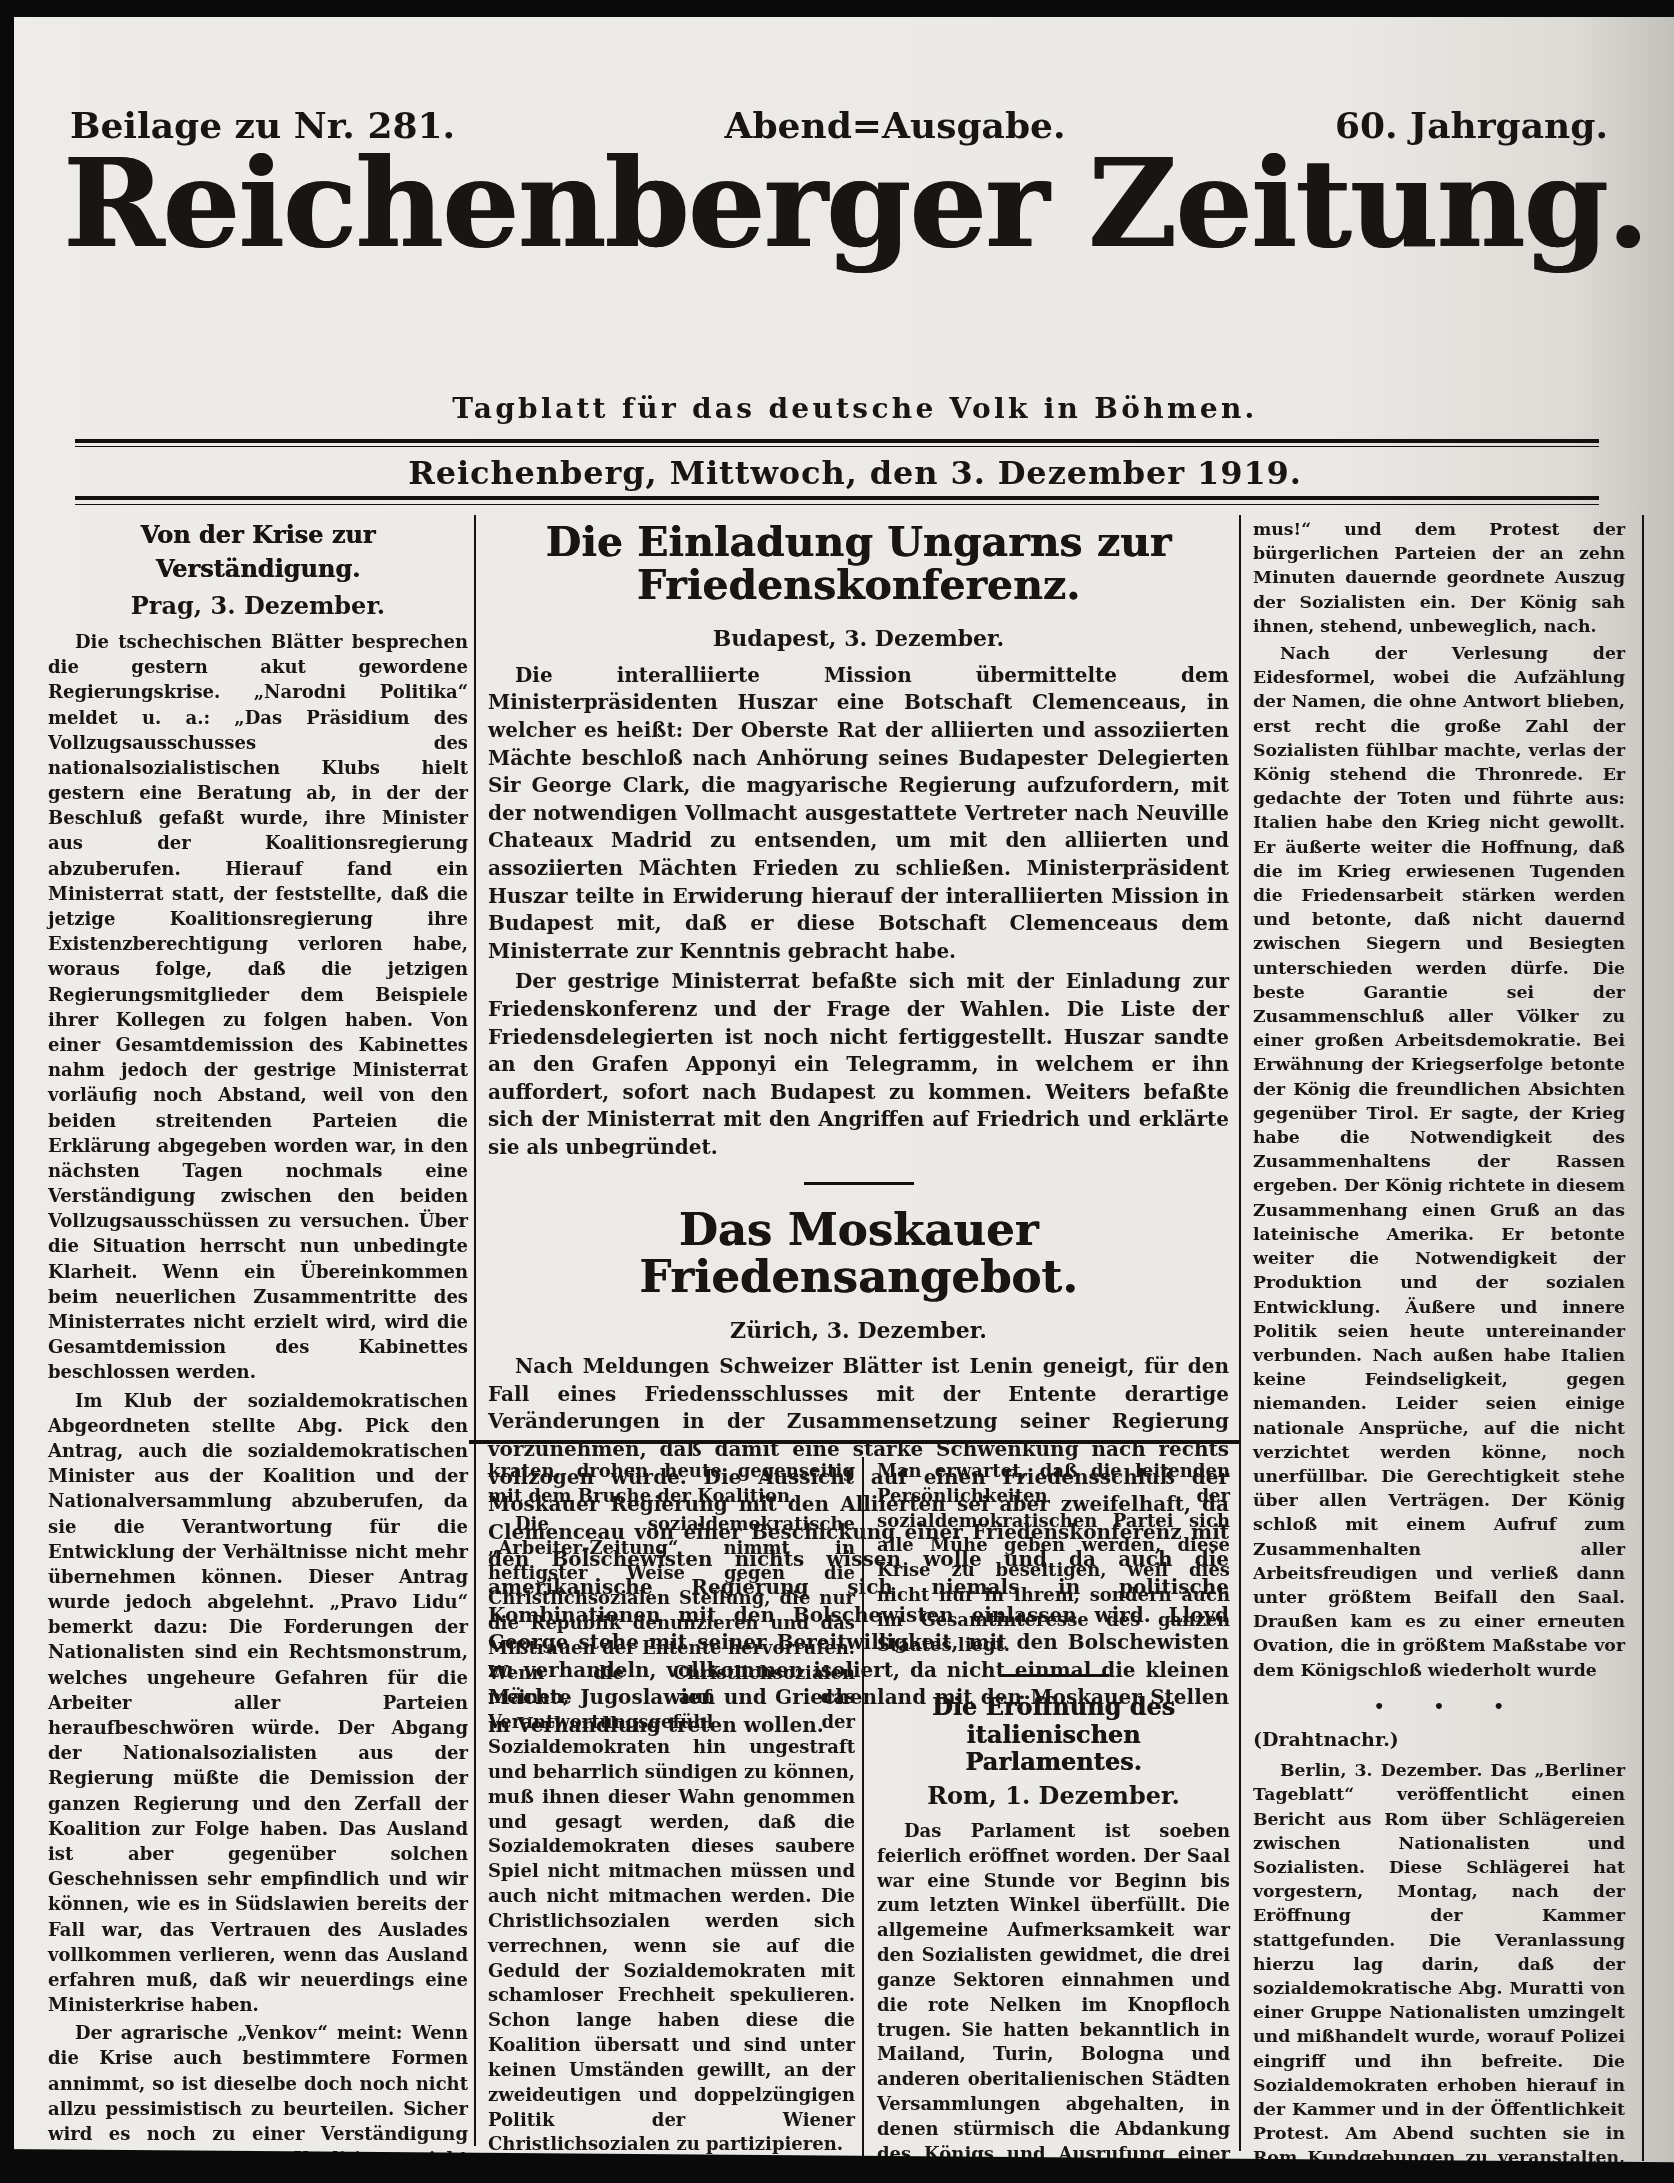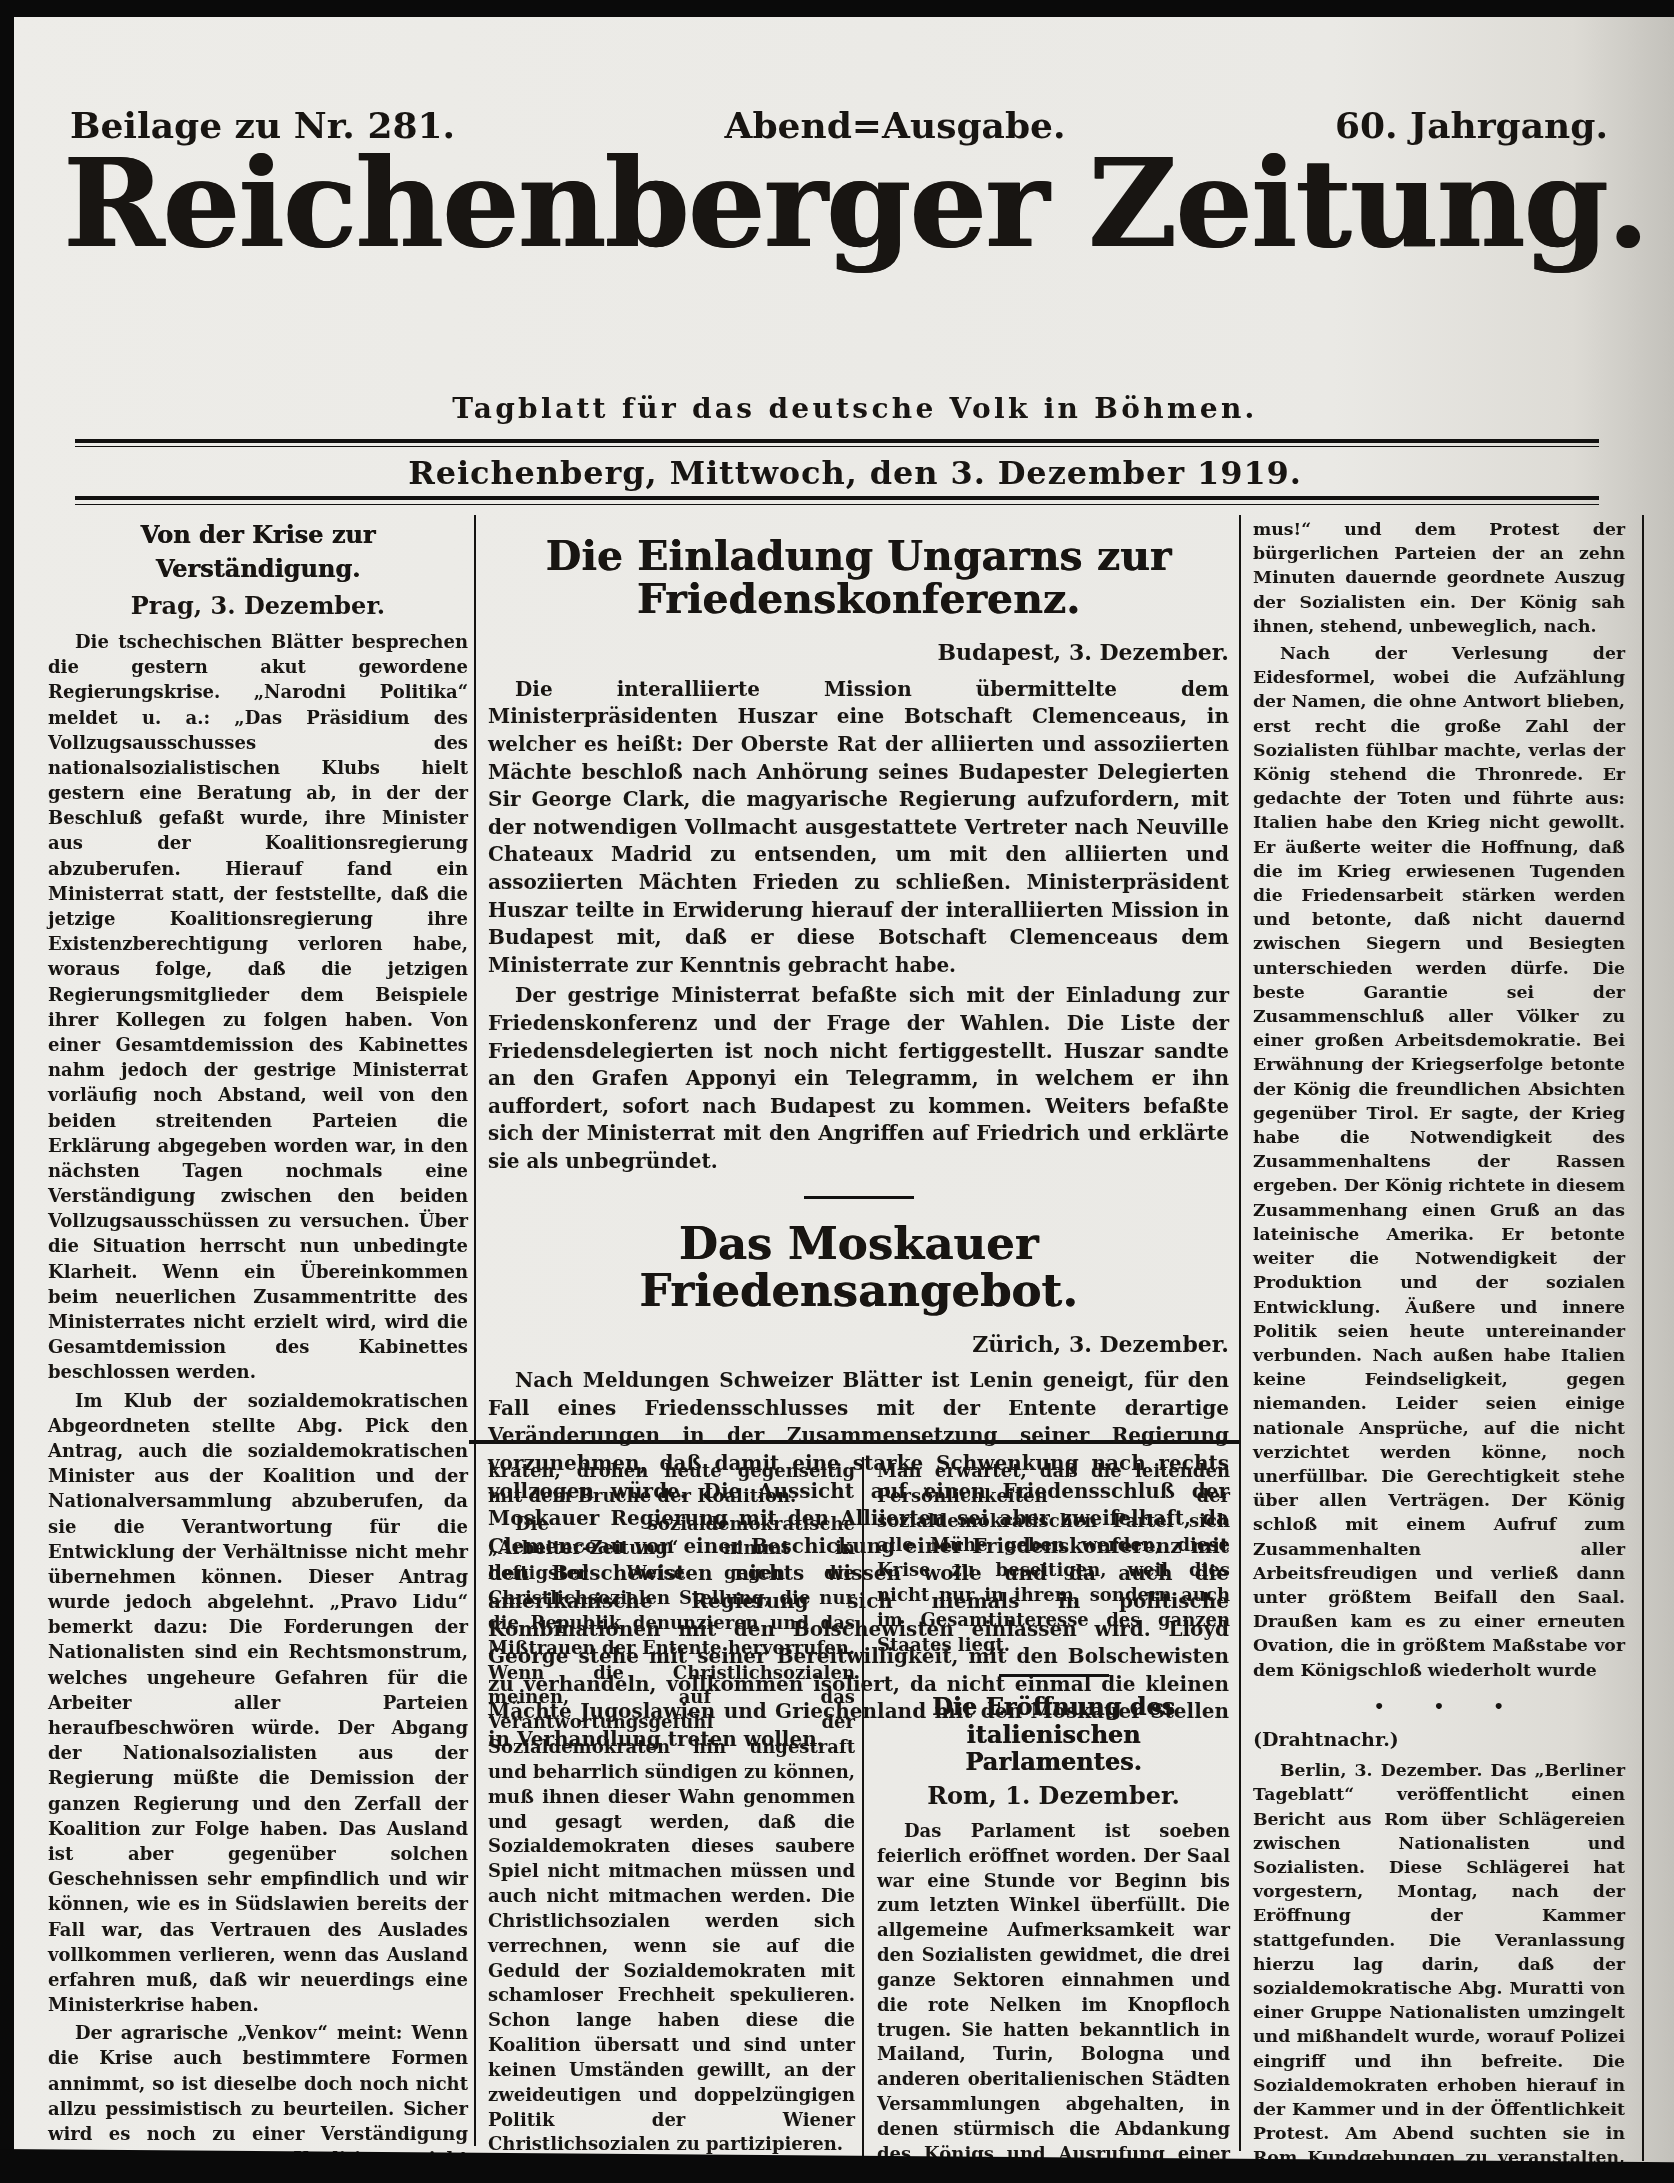--- a/index.html
+++ b/index.html
@@ -41,33 +41,33 @@
   .vrule-2 { left:1239px; top:515px; width:2.3px; height:1636px; }
   .vrule-3 { left:1642px; top:515px; width:2.3px; height:1646px; }
   .vrule-sub { left:862px; top:1457px; width:1.9px; height:701px; }
   .mid-hrule { left:469px; top:1440px; width:770px; height:4.2px; }
 
   
   .col { position:absolute; text-align:justify; font-weight:bold; }
   .col p { margin:0; text-indent:27px; }
   .col p + p { margin-top:3px; }
   .col1 { left:48px;  top:518px; width:420px;  font-size:18px; line-height:1.40; }
-  .mid  { left:488px; top:535px; width:741px; font-size:20px; line-height:1.38; }
+  .mid  { left:488px; top:521px; width:741px; font-size:20px; line-height:1.38; }
   .midleft  { left:488px; top:1459px; width:367px; font-size:18px; line-height:1.38; }
   .midright { left:877px; top:1459px; width:353px; font-size:18px; line-height:1.38; }
   .col4 { left:1253px; top:517px; width:372px; font-size:17.3px; line-height:1.40; }
 
   .art-head   { text-align:center; font-weight:bold; margin:0 0 3.7px; text-indent:0;
                 text-shadow:0.5px 0 0 currentColor; }
   .head-col   { font-size:24px; }
   .head-big   { font-size:41px; line-height:1.05; margin-bottom:16px; }
   .head-big2  { font-size:45px; line-height:1.05; margin:6.5px 0 14px; }
   .head-sub   { font-size:24px; line-height:1.15; margin-top:0; }
   .date-line  { text-align:center; font-size:24px; font-weight:bold; margin:2.8px 0 6.5px; text-indent:0; }
-  .mid .date-line { font-size:22px; margin:0.9px 0 8.4px;text-align:right; }
+  .mid .date-line { font-size:22px; margin:0.9px 0 8.4px; }
   .star-divider { text-align:center; font-size:17px; letter-spacing:21.5px; text-indent:21.5px;
                   margin:13px 0 7.5px; }
   .short-rule { width:110px; height:3.3px; background:#121110; margin:20.6px auto; }
   .wire-note  { text-align:left; font-size:19px; font-weight:bold; margin:4.7px 0 5.6px; text-indent:0; }
 </style>
 </head>
 <body>
 
 <div class="page">
 

